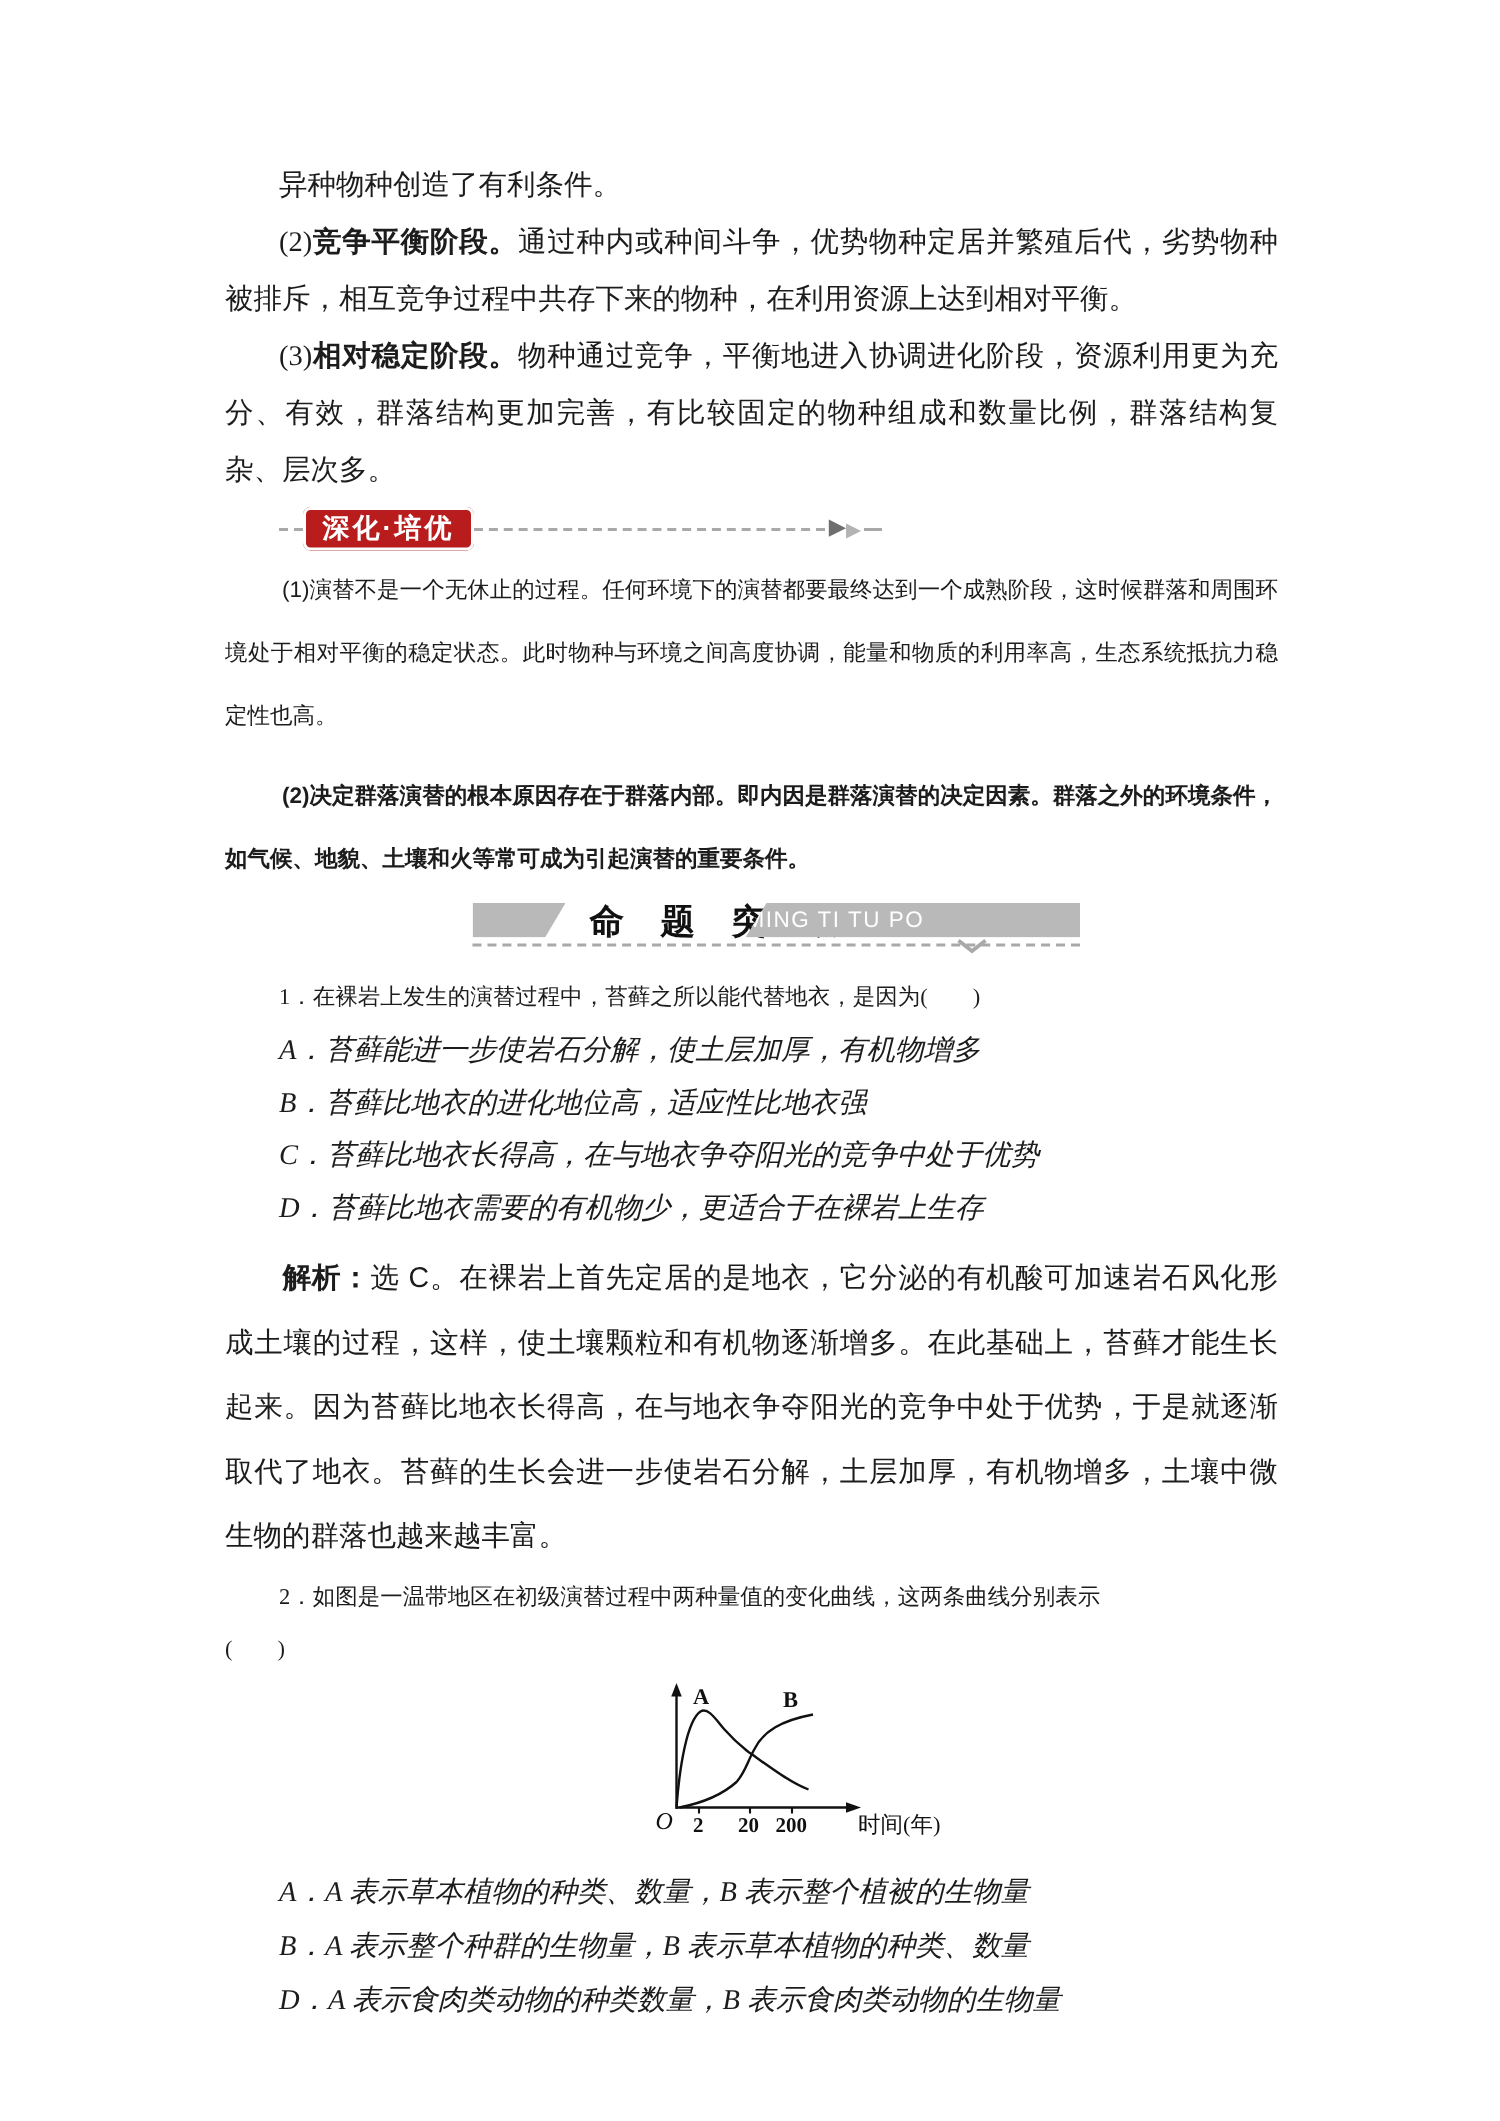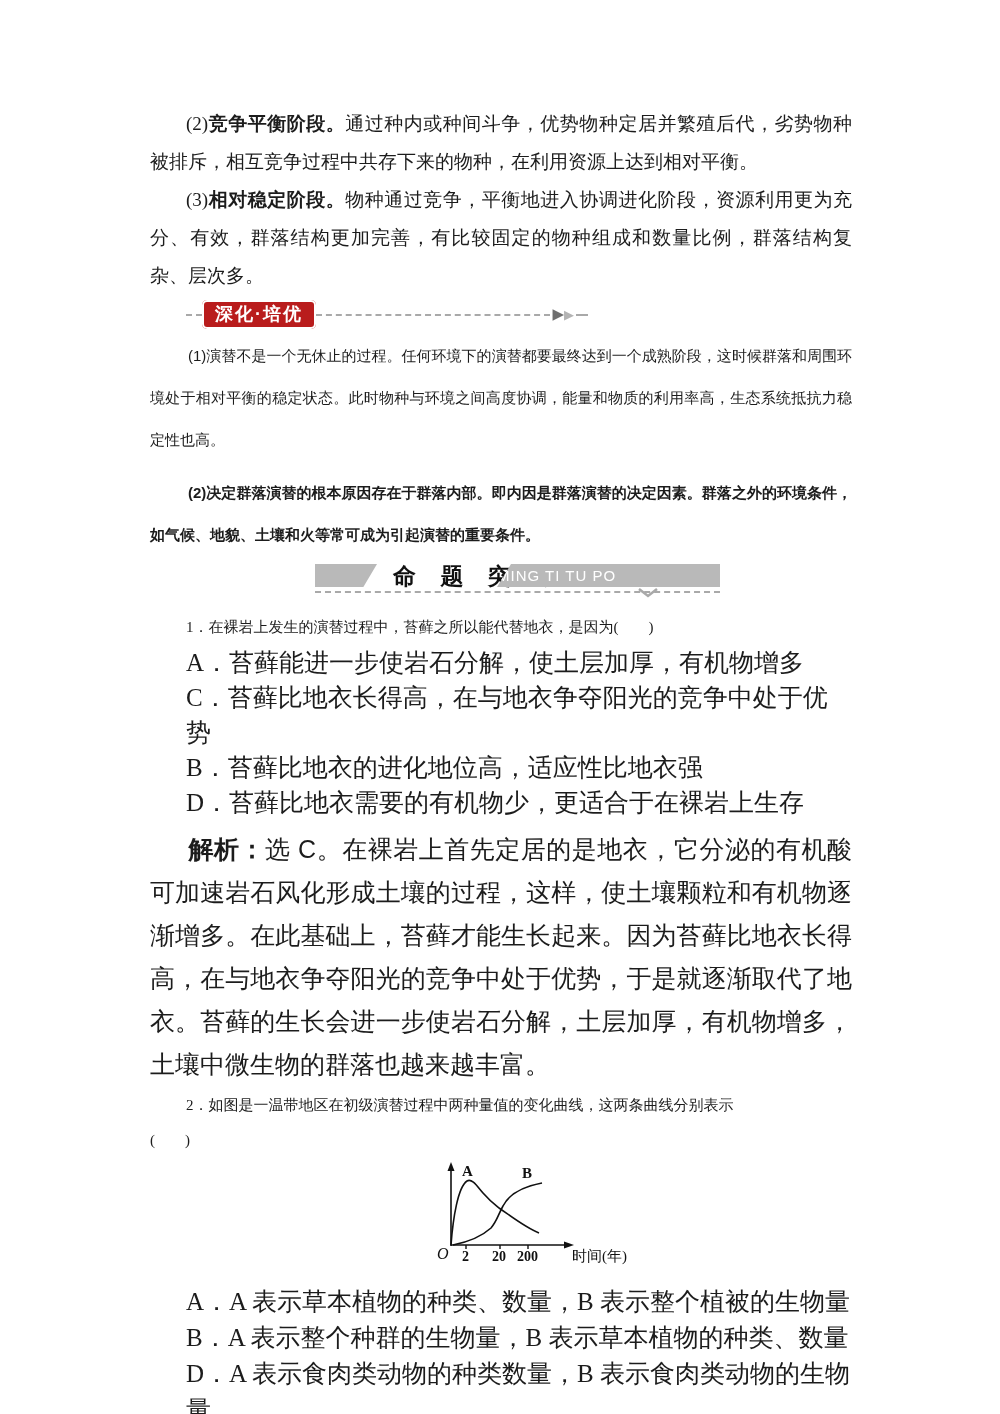--- a/index.html
+++ b/index.html
@@ -38,41 +38,42 @@
                    clip-path:polygon(14px 0, 100% 0, 100% 100%, 0 100%);
                    display:flex; align-items:center; justify-content:flex-start; }
   .bt-sub { color:#ffffff; font-family:"Liberation Sans","DejaVu Sans",sans-serif;
             font-size:15px; letter-spacing:1px; padding-right:8px; }
   .bt-dash { position:absolute; left:0; right:0; top:27px; border-top:2.5px dashed #a9a9a9; }
   .bt-chevron { position:absolute; left:322px; top:24px; }
 
   
   .q-stem { font-size:15px; line-height:35px; }
   .q-stem .indent { display:inline-block; width:36px; }
-  .q-option { font-size:25px; line-height:35px; padding-left:36px; }
+  .q-option { font-size:19px; line-height:35px; padding-left:36px;font-style:italic; }
   .q2-option { line-height:36px; }
 
   .analysis { font-family:"Liberation Sans","DejaVu Sans",sans-serif;
-              font-size:25px; line-height:43px; text-align:justify; margin-top:8px; }
+              font-size:19px; line-height:43px; text-align:justify; margin-top:8px; }
   .analysis .indent { display:inline-block; width:38px; }
   .analysis b { font-weight:bold; }
 
   
   .chart-wrap { margin-left:278px; margin-top:2px; width:220px; height:114px; }
   .chart-wrap svg { display:block; }
   .axis-label { font-family:"Liberation Serif","DejaVu Serif",serif; font-size:15px; fill:#111; }
   .tick-label { font-family:"Liberation Serif","DejaVu Serif",serif; font-size:14px; font-weight:bold; fill:#111; }
   .curve-label { font-family:"Liberation Serif","DejaVu Serif",serif; font-size:15px; font-weight:bold; fill:#111; }
   .origin-label { font-family:"Liberation Serif","DejaVu Serif",serif; font-style:italic; font-size:16px; fill:#111; }
 </style>
 </head>
 <body>
 
 <div class="page">
 
+  <p class="song"><span class="indent"></span><span>异种物种创造了有利条件。</span></p>
 
   <p class="song"><span class="indent"></span><span>(2)</span><b>竞争平衡阶段。</b><span>通过种内或种间斗争，优势物种定居并繁殖后代，劣势物种被排斥，相互竞争过程中共存下来的物种，在利用资源上达到相对平衡。</span></p>
 
   <p class="song"><span class="indent"></span><span>(3)</span><b>相对稳定阶段。</b><span>物种通过竞争，平衡地进入协调进化阶段，资源利用更为充分、有效，群落结构更加完善，有比较固定的物种组成和数量比例，群落结构复杂、层次多。</span></p>
 
   <div class="badge-row">
     <span class="dash-seg" style="width:16px;"></span>
     <span class="deep-badge">深化·培优</span>
     <span class="dash-seg" style="flex:1;"></span>
     <span class="arrow1">▶</span>
@@ -94,22 +95,22 @@
       <span class="bt-sub">MING TI TU PO</span>
     </div>
     <div class="bt-dash"></div>
     <svg class="bt-chevron" width="22" height="10" viewBox="0 0 22 10">
       <polyline points="2,1 11,8 20,1" fill="none" stroke="#a9a9a9" stroke-width="2.5"></polyline>
     </svg>
   </div>
 
   <p class="q-stem" style="margin-top:12px;"><span class="indent"></span><span>1．在裸岩上发生的演替过程中，苔藓之所以能代替地衣，是因为(　　)</span></p>
   <p class="q-option"><span>A．苔藓能进一步使岩石分解，使土层加厚，有机物增多</span></p>
+  <p class="q-option"><span>B．苔藓比地衣的进化地位高，适应性比地衣强</span></p>
   <p class="q-option"><span>C．苔藓比地衣长得高，在与地衣争夺阳光的竞争中处于优势</span></p>
-  <p class="q-option"><span>B．苔藓比地衣的进化地位高，适应性比地衣强</span></p>
   <p class="q-option"><span>D．苔藓比地衣需要的有机物少，更适合于在裸岩上生存</span></p>
 
   <p class="analysis"><span class="indent"></span><b>解析：</b><span>选 C。在裸岩上首先定居的是地衣，它分泌的有机酸可加速岩石风化形成土壤的过程，这样，使土壤颗粒和有机物逐渐增多。在此基础上，苔藓才能生长起来。因为苔藓比地衣长得高，在与地衣争夺阳光的竞争中处于优势，于是就逐渐取代了地衣。苔藓的生长会进一步使岩石分解，土层加厚，有机物增多，土壤中微生物的群落也越来越丰富。</span></p>
 
   <p class="q-stem" style="margin-top:2px;"><span class="indent"></span><span>2．如图是一温带地区在初级演替过程中两种量值的变化曲线，这两条曲线分别表示</span></p>
   <p class="q-stem"><span>(　　)</span></p>
 
   <div class="chart-wrap">
     <svg width="220" height="114" viewBox="0 0 220 114">
 

